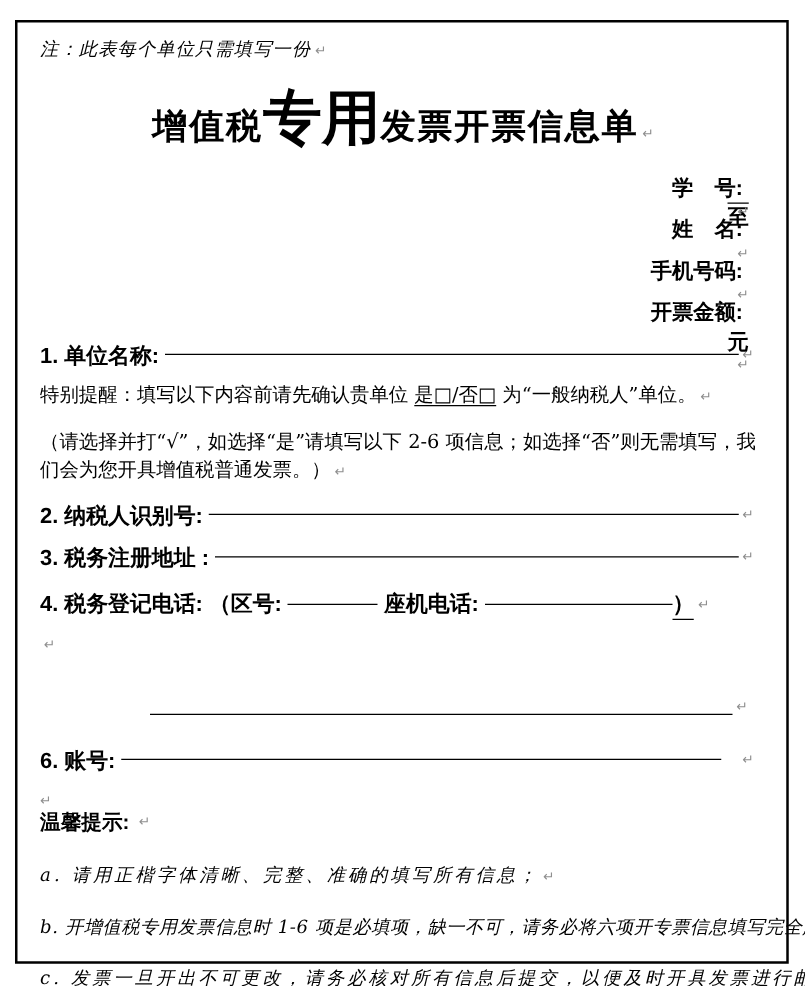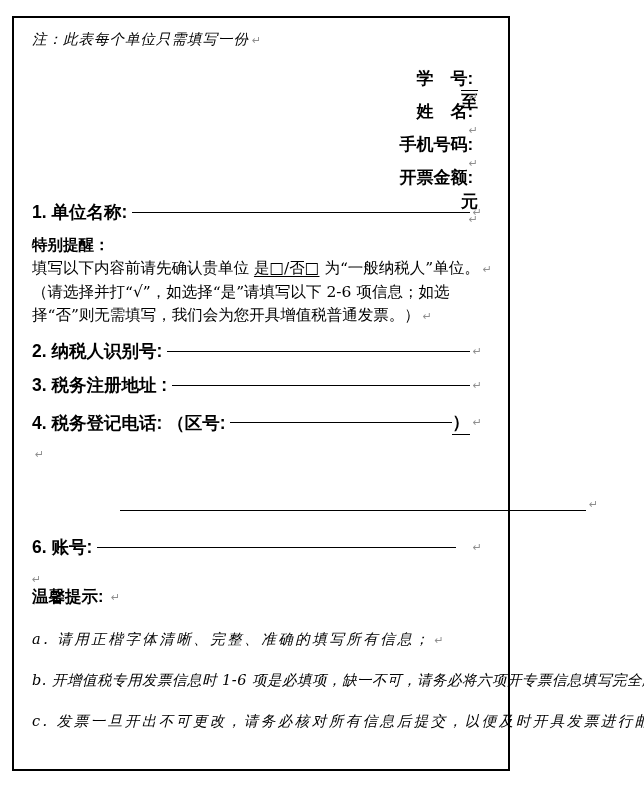--- a/index.html
+++ b/index.html
@@ -2,21 +2,21 @@
 <html><head>
 <meta charset="utf-8">
 <style>
   * { box-sizing: border-box; }
   html,body { margin:0; padding:0; }
   body {
     width:644px; height:789px; background:#ffffff; position:relative;
     color:#000; font-family:"DejaVu Serif", serif;
   }
   .page {
-    position:absolute; left:12px; top:16px; width:498px; height:755px;
+    position:absolute; left:12px; top:16px; width:619px; height:755px;
     border:2px solid #000; background:#fff; padding:6px 16px 0 18px;
   }
   .pil {
     color:#8f8f8f; font-family:"DejaVu Sans", sans-serif;
     font-size:11px; font-weight:normal; font-style:normal;
     margin-left:3px; letter-spacing:0; white-space:pre;
   }
   .note {
     margin-top:6px; font-style:italic; font-size:14.5px;
     font-family:"DejaVu Serif", serif; letter-spacing:1px;
@@ -46,21 +46,21 @@
   .mt-item1 { margin-top:12px; }
   .mt-item2 { margin-top:11px; }
   .mt-item3 { margin-top:10px; }
   .mt-item4 { margin-top:13px; }
   .mt-item5 { margin-top:13px; }
   .mt-item6 { margin-top:24px; }
   .reminder {
     font-size:15.5px; line-height:23px; margin:9px 0 0 0;
     font-family:"DejaVu Serif", serif;
   }
-  .reminder .lead { font-weight:bold; }
+  .reminder .lead { font-weight:normal; }
   .choice { text-decoration:underline; text-underline-offset:3px; white-space:pre; }
   .solo-line { display:flex; align-items:flex-end; height:20px; margin-top:30px; padding-left:88px; }
   .solo-line .fill { flex:none; width:466px; }
   .pilrow { margin-top:9px; height:14px; }
   .tips-head {
     margin-top:4px; font-family:"Liberation Sans", sans-serif;
     font-weight:bold; font-size:16.5px; display:flex; align-items:center;
   }
   .tip {
     margin-top:22px; font-style:italic; font-size:14.5px;
@@ -73,20 +73,21 @@
     text-underline-offset:3px;
   }
 </style>
 </head>
 <body>
 
 <div class="page">
 
   <div class="note"><span>注：此表每个单位只需填写一份</span><span class="pil">↵</span></div>
 
+  <div class="title"><span>增值税</span><span class="big">专用</span><span>发票开票信息单</span><span class="pil">↵</span></div>
 
   <div class="hblock">
     <div class="hrow">
       <span class="lbl">学　号: </span>
       <span class="fill center">至</span>
       <span class="pil">↵</span>
     </div>
     <div class="hrow">
       <span class="lbl">姓　名: </span>
       <span class="fill"></span>
@@ -105,37 +106,38 @@
     </div>
   </div>
 
   <div class="row mt-item1">
     <span class="lbl">1. 单位名称: </span>
     <span class="fill"></span>
     <span class="pil">↵</span>
   </div>
 
   <div class="reminder"><span class="lead">特别提醒：</span><span class="lbl">填写以下内容前请先确认贵单位 </span><span class="choice">是□/否□</span><span class="lbl"> 为“一般纳税人”单位。</span><span class="pil">↵</span></div>
-  <div class="reminder" style="margin-top:0"><span>（请选择并打“√”，如选择“是”请填写以下 2-6 项信息；如选择“否”则无需填写，我们会为您开具增值税普通发票。）</span><span class="pil">↵</span></div>
+  <div class="reminder" style="margin-top:13px"><span>（请选择并打“√”，如选择“是”请填写以下 2-6 项信息；如选择“否”则无需填写，我们会为您开具增值税普通发票。）</span><span class="pil">↵</span></div>
 
   <div class="row mt-item2">
     <span class="lbl">2. 纳税人识别号: </span>
     <span class="fill"></span>
     <span class="pil">↵</span>
   </div>
 
   <div class="row mt-item3">
     <span class="lbl">3. 税务注册地址 : </span>
     <span class="fill"></span>
     <span class="pil">↵</span>
   </div>
 
   <div class="row mt-item4">
     <span class="lbl">4. 税务登记电话: （区号: </span>
     <span class="fill f72"></span>
+    <span class="lbl"> 座机电话: </span>
     <span class="fill f150"></span>
     <span class="fillch">）</span>
     <span class="pil">↵</span>
   </div>
 
   <div class="row mt-item5">
     <span class="pil">↵</span>
   </div>
 
   <div class="solo-line">

